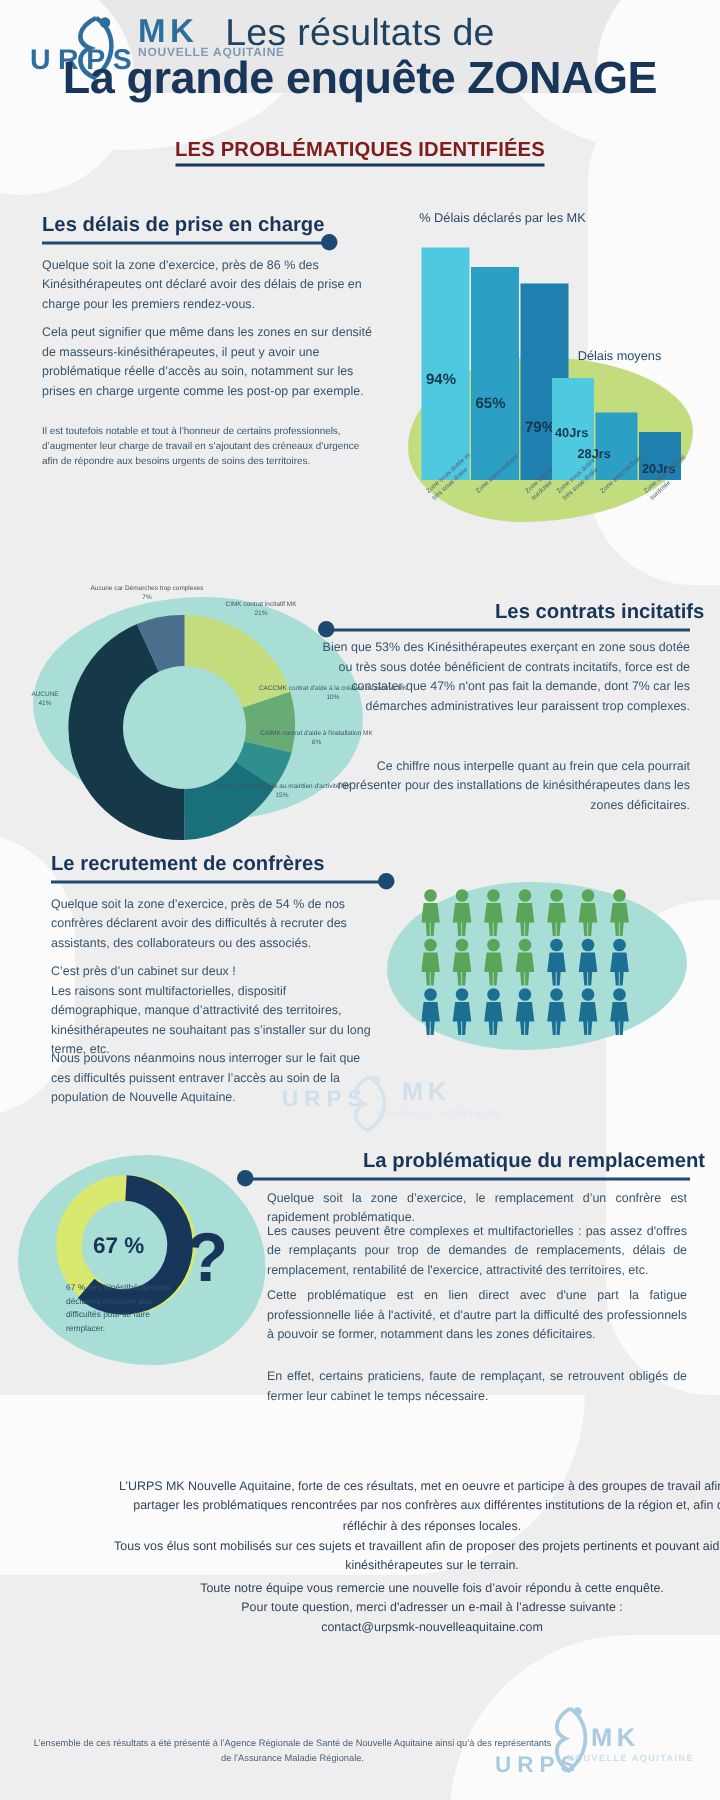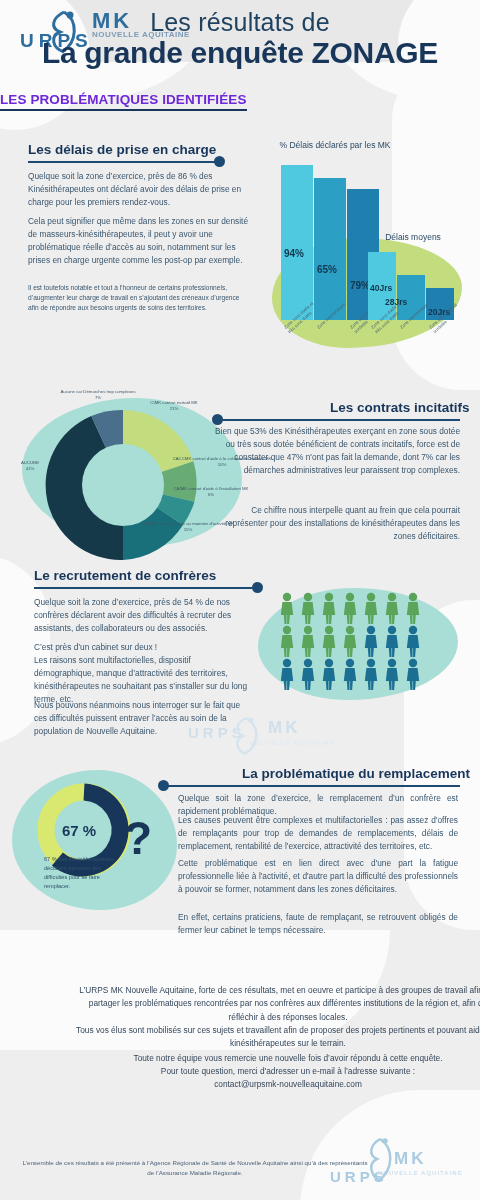--- a/index.html
+++ b/index.html
@@ -26,22 +26,22 @@
   .logo-mkbig{position:absolute;left:92px;top:8px;font-size:22px;font-weight:700;
              letter-spacing:3px;color:#2e6e9e;}
   .logo-sub{position:absolute;left:92px;top:30px;font-size:8px;letter-spacing:.5px;
              color:#7d9bb5;font-weight:700;}
   .t1{position:absolute;left:0;top:8px;width:480px;text-align:center;
       font-size:25px;color:#1f4260;letter-spacing:.2px;}
   .t2{position:absolute;left:0;top:36px;width:480px;text-align:center;
       font-size:30px;font-weight:700;color:#17365a;letter-spacing:-.3px;}
   .t3{position:absolute;left:0;top:72px;width:480px;text-align:center;
       font-size:7.5px;font-weight:700;color:#5d7f9c;letter-spacing:.35px;}
-  .t4{position:absolute;left:0;top:92px;width:480px;
-      font-size:13.5px;font-weight:700;color:#6d28d9;letter-spacing:.1px;}
+  .t4{position:absolute;left:0;top:92px;width:480px;text-align:center;
+      font-size:13.5px;font-weight:700;color:#7f1d1d;letter-spacing:.1px;}
   .t4 span{border-bottom:2px solid #17365a;padding-bottom:2px;}
 
   
   .sec-h{position:absolute;font-size:13.5px;font-weight:700;color:#17365a;}
   .rule{position:absolute;height:2px;background:#1d4a72;}
   .dot{position:absolute;width:11px;height:11px;border-radius:50%;background:#1d4a72;}
 
   .body-txt{position:absolute;font-size:8.3px;line-height:1.55;color:#38566e;}
   .body-txt.sm{font-size:6.6px;line-height:1.5;}
   .body-txt.r{text-align:right;}

